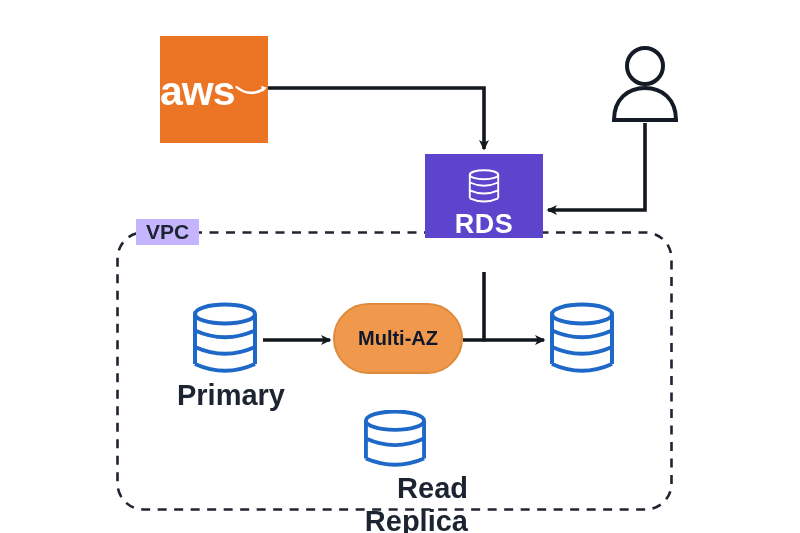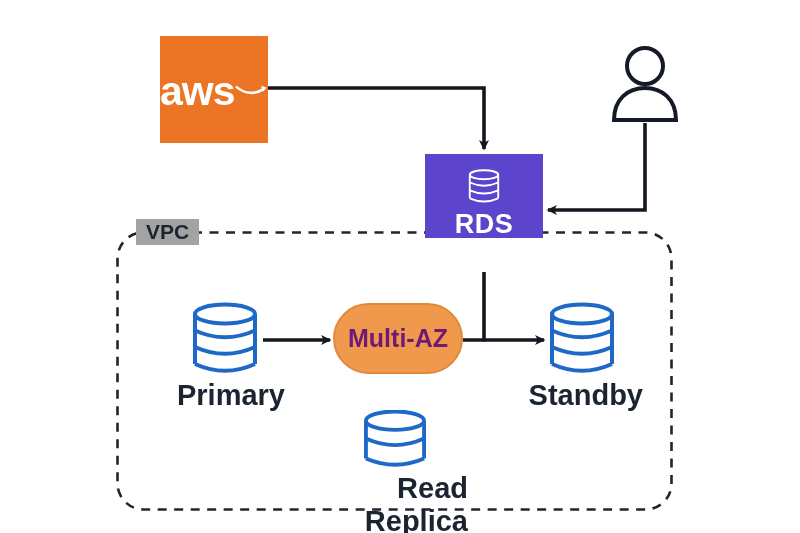--- a/index.html
+++ b/index.html
@@ -36,31 +36,31 @@
     display:flex; flex-direction:column; align-items:center;
   }
   .rds-cyl { margin-top:15px; }
   .rds-label {
     color:#ffffff; font-weight:bold; font-size:27px; line-height:28px; margin-top:5px;
     letter-spacing:0.5px;
   }
 
   .vpc-label {
     left:136px; top:219px; z-index:3;
-    background:#a3a3a3; padding:0 10px;
+    background:#c4b5fd; padding:0 10px;
     color:#1B2430; font-weight:bold; font-size:21px; line-height:26px;
   }
 
   .pill {
     left:333px; top:303px; width:130px; height:71px;
     background:#F0994C; border:2px solid #DF8A3A; border-radius:37px;
     box-sizing:border-box;
     display:flex; align-items:center; justify-content:center;
   }
-  .pill-text { color:#701a75; font-weight:bold; font-size:25px; }
+  .pill-text { color:#0f172a; font-weight:bold; font-size:20px; }
 
   .db-primary   { left:191px; top:302px; }
   .db-standby   { left:548px; top:302px; }
   .db-replica   { left:362px; top:410px; }
 
   .node-label {
     color:#1B2430; font-weight:bold; font-size:29px; text-align:right;
     z-index:2;
   }
   .lbl-primary { left:165px; top:379px; width:120px; }
@@ -131,21 +131,20 @@
     <span class="pill-text">Multi-AZ</span>
   </div>
 
   <svg class="abs node db-standby" width="68" height="76" viewBox="0 0 68 76">
     <ellipse cx="34" cy="12" rx="30" ry="9.5" fill="none" stroke="#1E68C8" stroke-width="4"></ellipse>
     <path d="M4,12 V62 M64,12 V62" fill="none" stroke="#1E68C8" stroke-width="4"></path>
     <path d="M4,28.5 Q34,42 64,28.5" fill="none" stroke="#1E68C8" stroke-width="4"></path>
     <path d="M4,45 Q34,58.5 64,45" fill="none" stroke="#1E68C8" stroke-width="4"></path>
     <path d="M4,62 Q34,75.5 64,62" fill="none" stroke="#1E68C8" stroke-width="4"></path>
   </svg>
-  <div class="abs node-label lbl-standby">Standby</div>
 
   <svg class="abs node db-replica" width="66" height="62" viewBox="0 0 68 64">
     <ellipse cx="34" cy="11" rx="30" ry="9.5" fill="none" stroke="#1E68C8" stroke-width="4"></ellipse>
     <path d="M4,11 V50 M64,11 V50" fill="none" stroke="#1E68C8" stroke-width="4"></path>
     <path d="M4,29.5 Q34,43 64,29.5" fill="none" stroke="#1E68C8" stroke-width="4"></path>
     <path d="M4,50 Q34,63 64,50" fill="none" stroke="#1E68C8" stroke-width="4"></path>
   </svg>
   <div class="abs node-label lbl-replica">Read Replica</div>
 
 </div>

